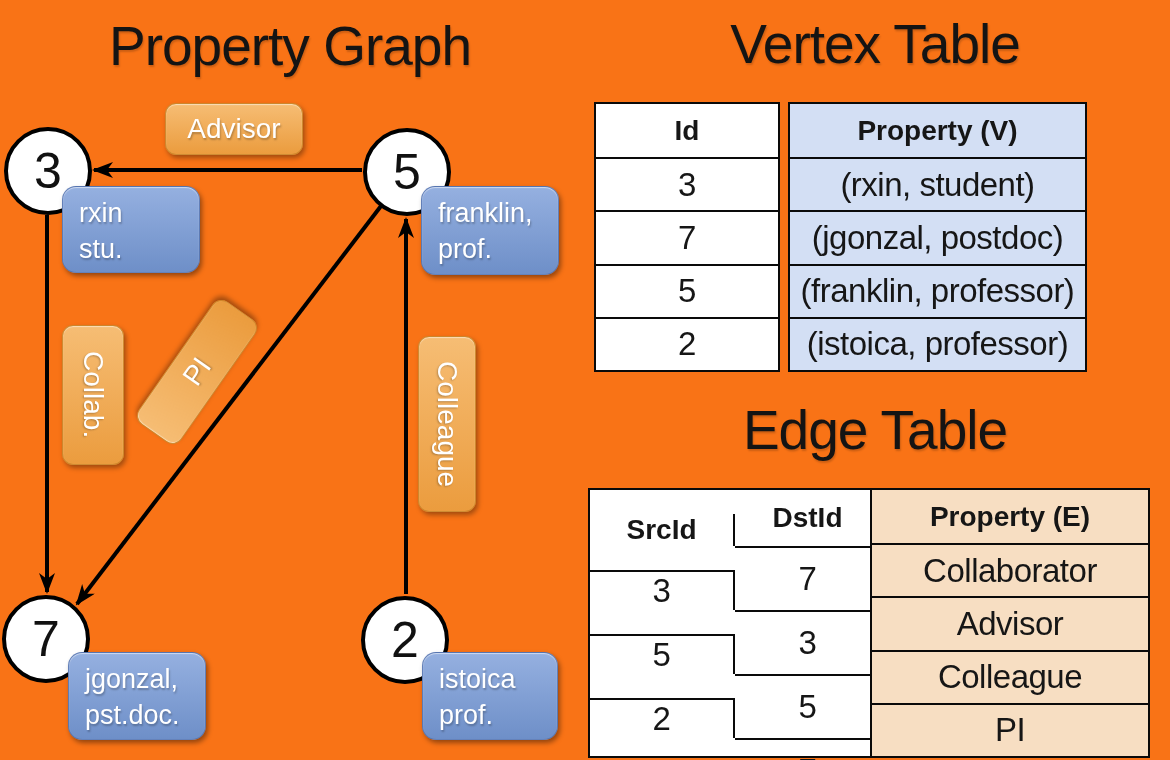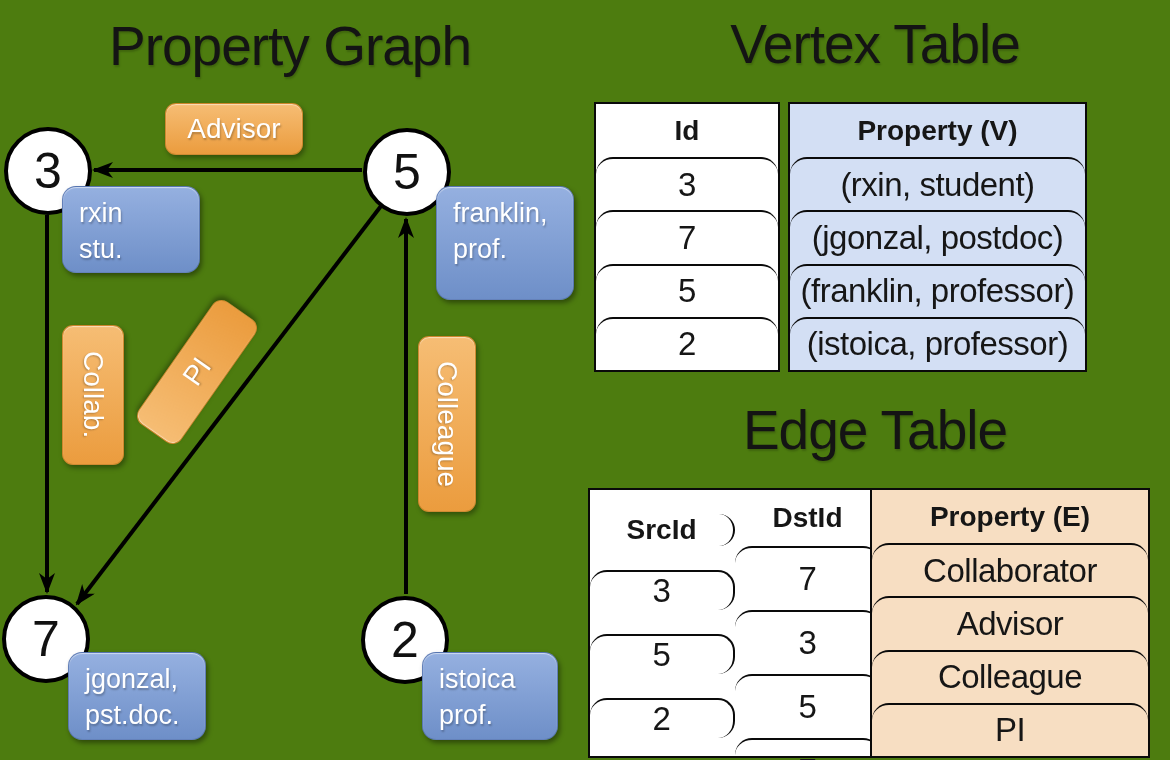--- a/index.html
+++ b/index.html
@@ -1,17 +1,17 @@
 <!DOCTYPE html>
 <html><head>
 <meta charset="utf-8">
 <style>
   html,body { margin:0; padding:0; background:#fff; }
   #canvas {
-    position:relative; width:1170px; height:760px; background:#4d7c0f;
+    position:relative; width:1170px; height:760px; background:#f97316;
     font-family:"Liberation Sans", sans-serif; overflow:hidden;
   }
   
   .big-title {
     position:absolute; text-align:center; font-size:55px; font-weight:400;
     color:#141414; letter-spacing:-1px;
     text-shadow:1px 2px 2px rgba(0,0,0,0.18);
     white-space:nowrap;
   }
   #graph-title  { left:0;   top:14px;  width:580px; }
@@ -37,21 +37,21 @@
   .prop-box {
     position:absolute; box-sizing:border-box; border-radius:14px;
     background:linear-gradient(#95B0E0, #6E8FC8);
     border:1px solid rgba(70,100,160,0.6);
     box-shadow:2px 3px 5px rgba(0,0,0,0.40), inset 0 1px 1px rgba(255,255,255,0.55);
     color:#fff; font-size:27px; line-height:1.35;
     padding:8px 6px 0 16px; z-index:3;
     text-shadow:1px 1.5px 2px rgba(0,0,0,0.25);
   }
   #prop-rxin     { left:62px;  top:186px; width:138px; height:87px; }
-  #prop-franklin { left:436px; top:186px; width:138px; height:114px; }
+  #prop-franklin { left:421px; top:186px; width:138px; height:89px; }
   #prop-jgonzal  { left:68px;  top:652px; width:138px; height:88px; }
   #prop-istoica  { left:422px; top:652px; width:136px; height:88px; }
   .prop-box span { display:block; }
 
   
   .pill {
     position:absolute; box-sizing:border-box; border-radius:11px;
     background:linear-gradient(#F6BD74, #EB9C3E);
     border:1px solid rgba(200,130,40,0.85);
     box-shadow:2px 3px 5px rgba(0,0,0,0.35), inset 0 1px 1px rgba(255,255,255,0.5);
@@ -65,21 +65,21 @@
                     transform:rotate(-145deg); }
   .vtext { writing-mode:vertical-rl; text-orientation:mixed; }
 
   
   .tbl {
     position:absolute; box-sizing:border-box; border:2px solid #0a0a0a;
     display:grid; grid-template-rows:repeat(5, 1fr); z-index:1;
   }
   .tbl .cell {
     display:flex; align-items:center; justify-content:center;
-    font-size:33px; color:#161616; white-space:nowrap; letter-spacing:-0.5px;border-radius:17px;
+    font-size:33px; color:#161616; white-space:nowrap; letter-spacing:-0.5px;
   }
   .tbl .cell.hdr { font-weight:bold; font-size:28px; letter-spacing:0; }
   .tbl .bt { border-top:2px solid #0a0a0a; }
   .tbl .br { border-right:2px solid #0a0a0a;margin-top:24px; }
 
   #vt-id   { left:594px; top:102px; width:186px; height:270px; background:#fff; }
   #vt-prop { left:788px; top:102px; width:299px; height:270px; background:#D3DFF4; }
 
   #et-ids  { left:588px; top:488px; width:294px; height:270px; background:#fff;
              grid-template-columns:1fr 1fr; }

